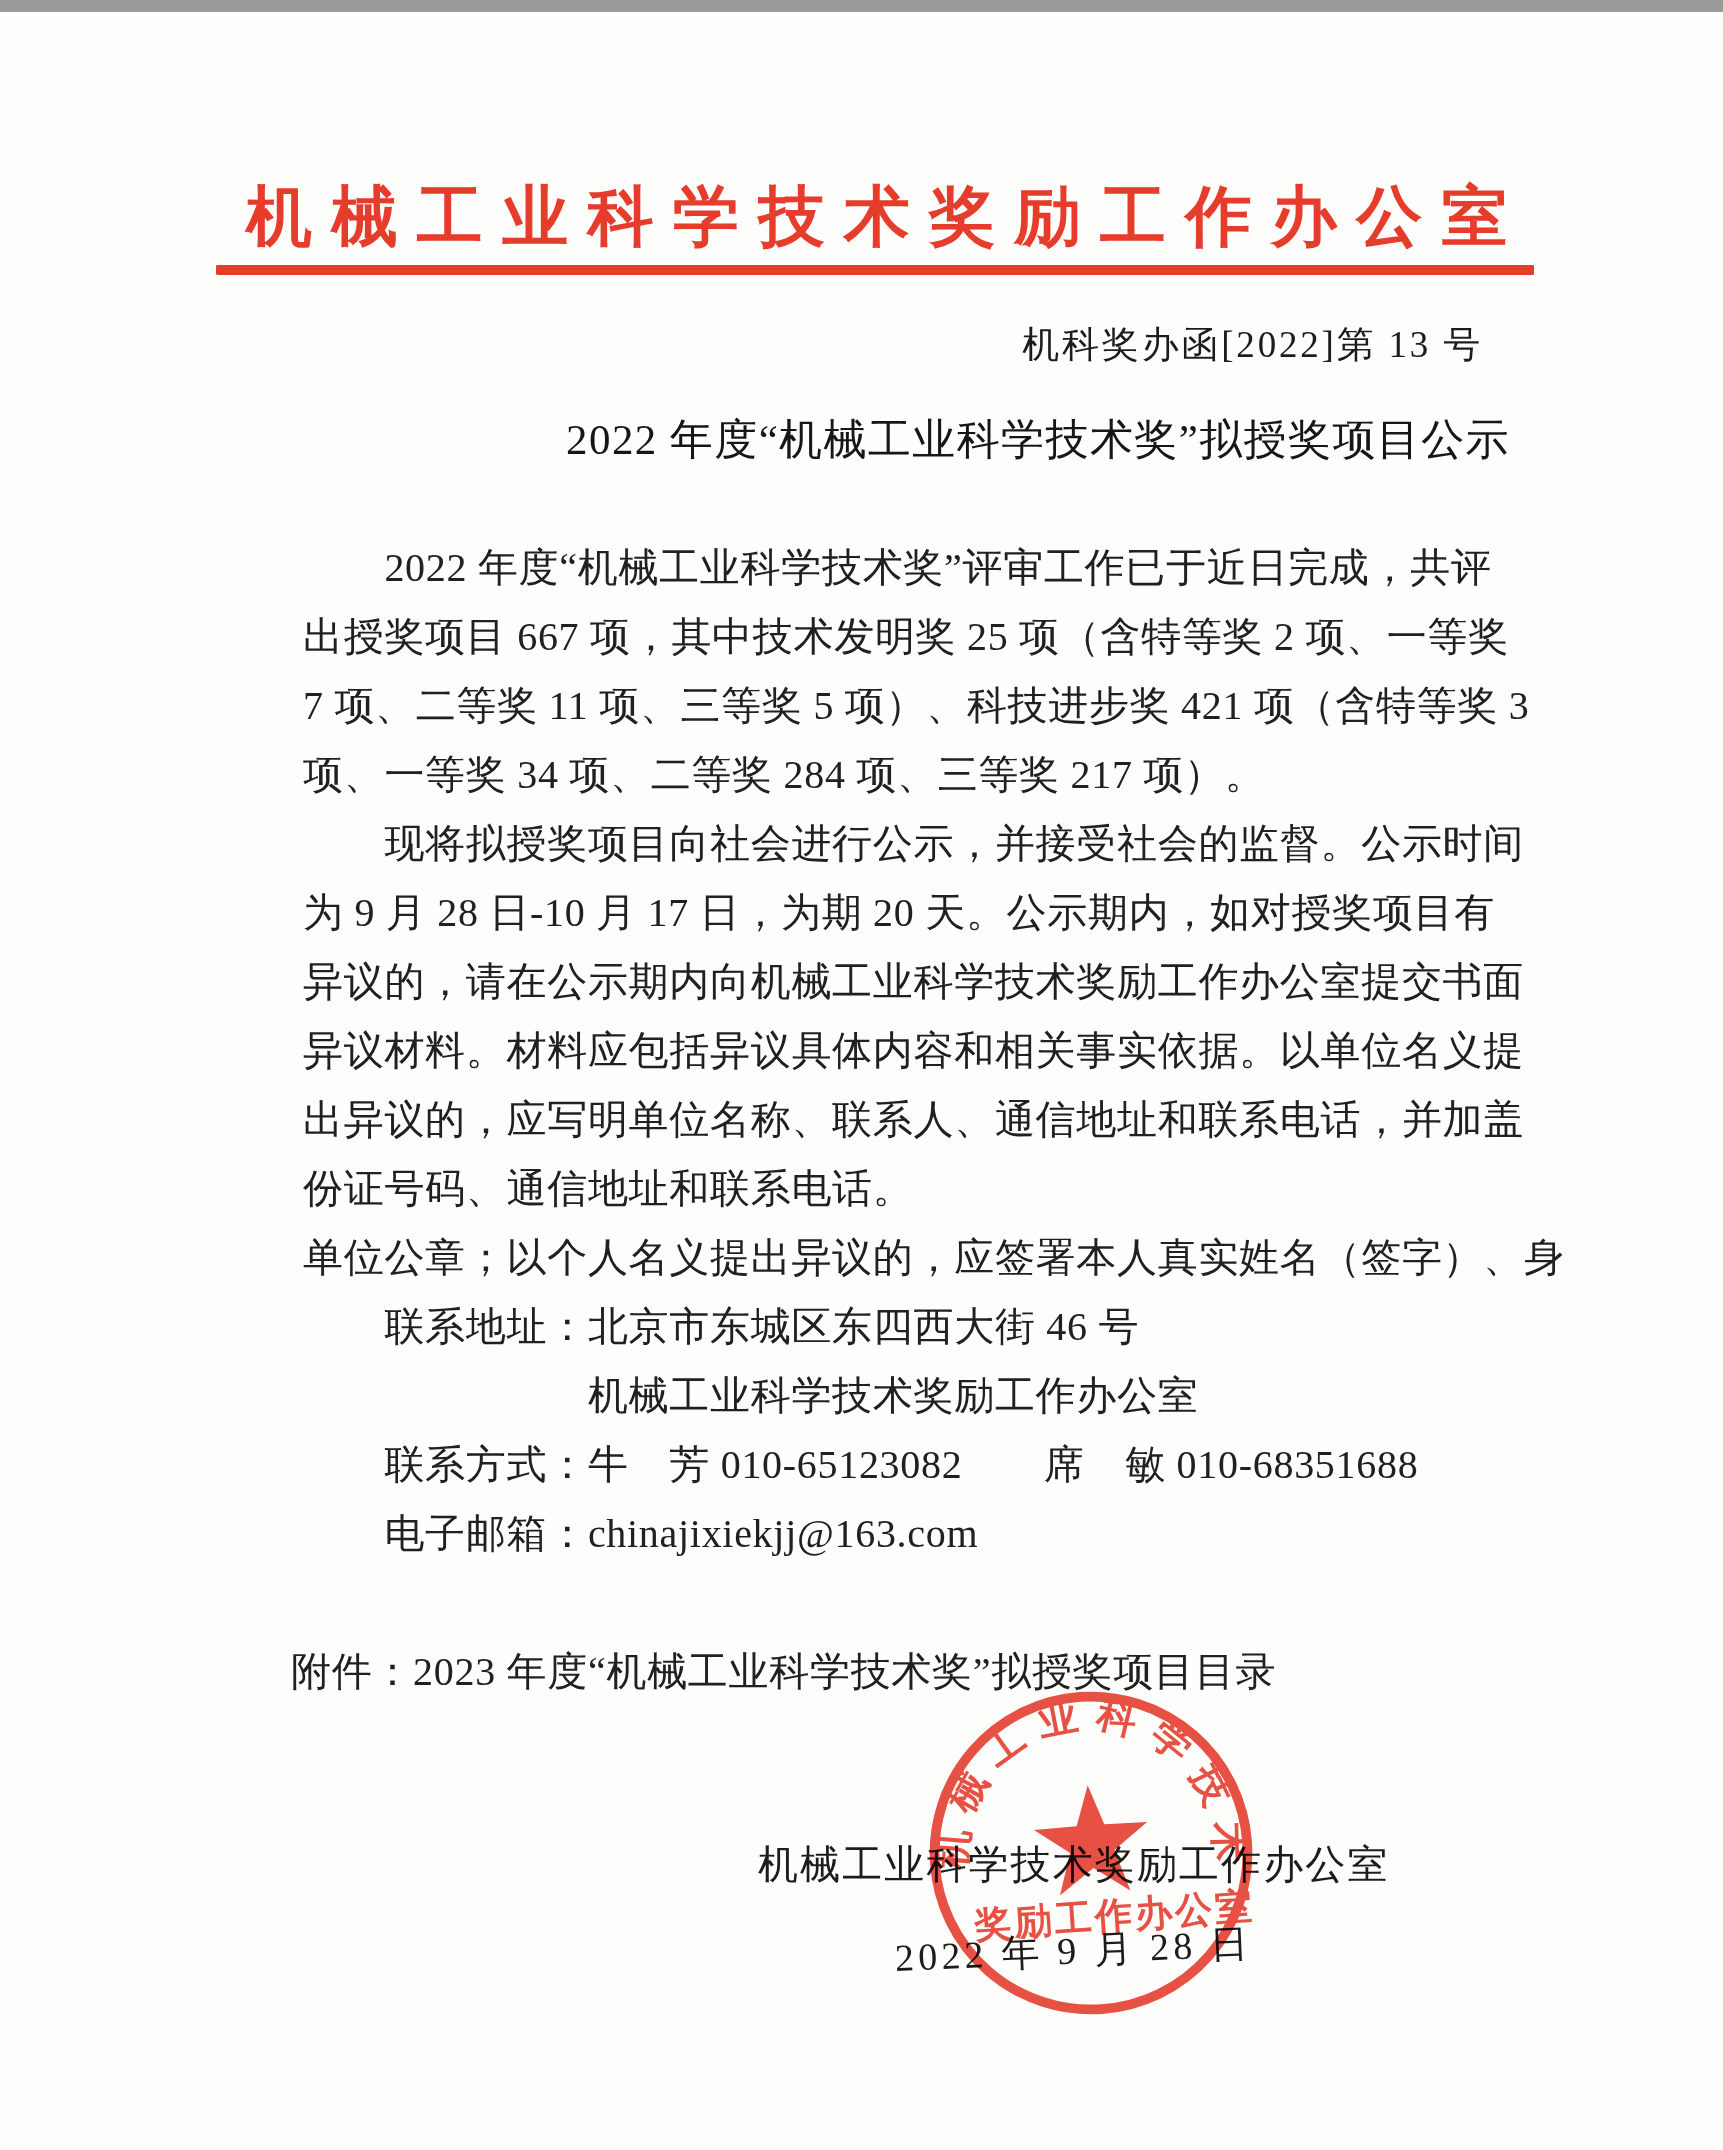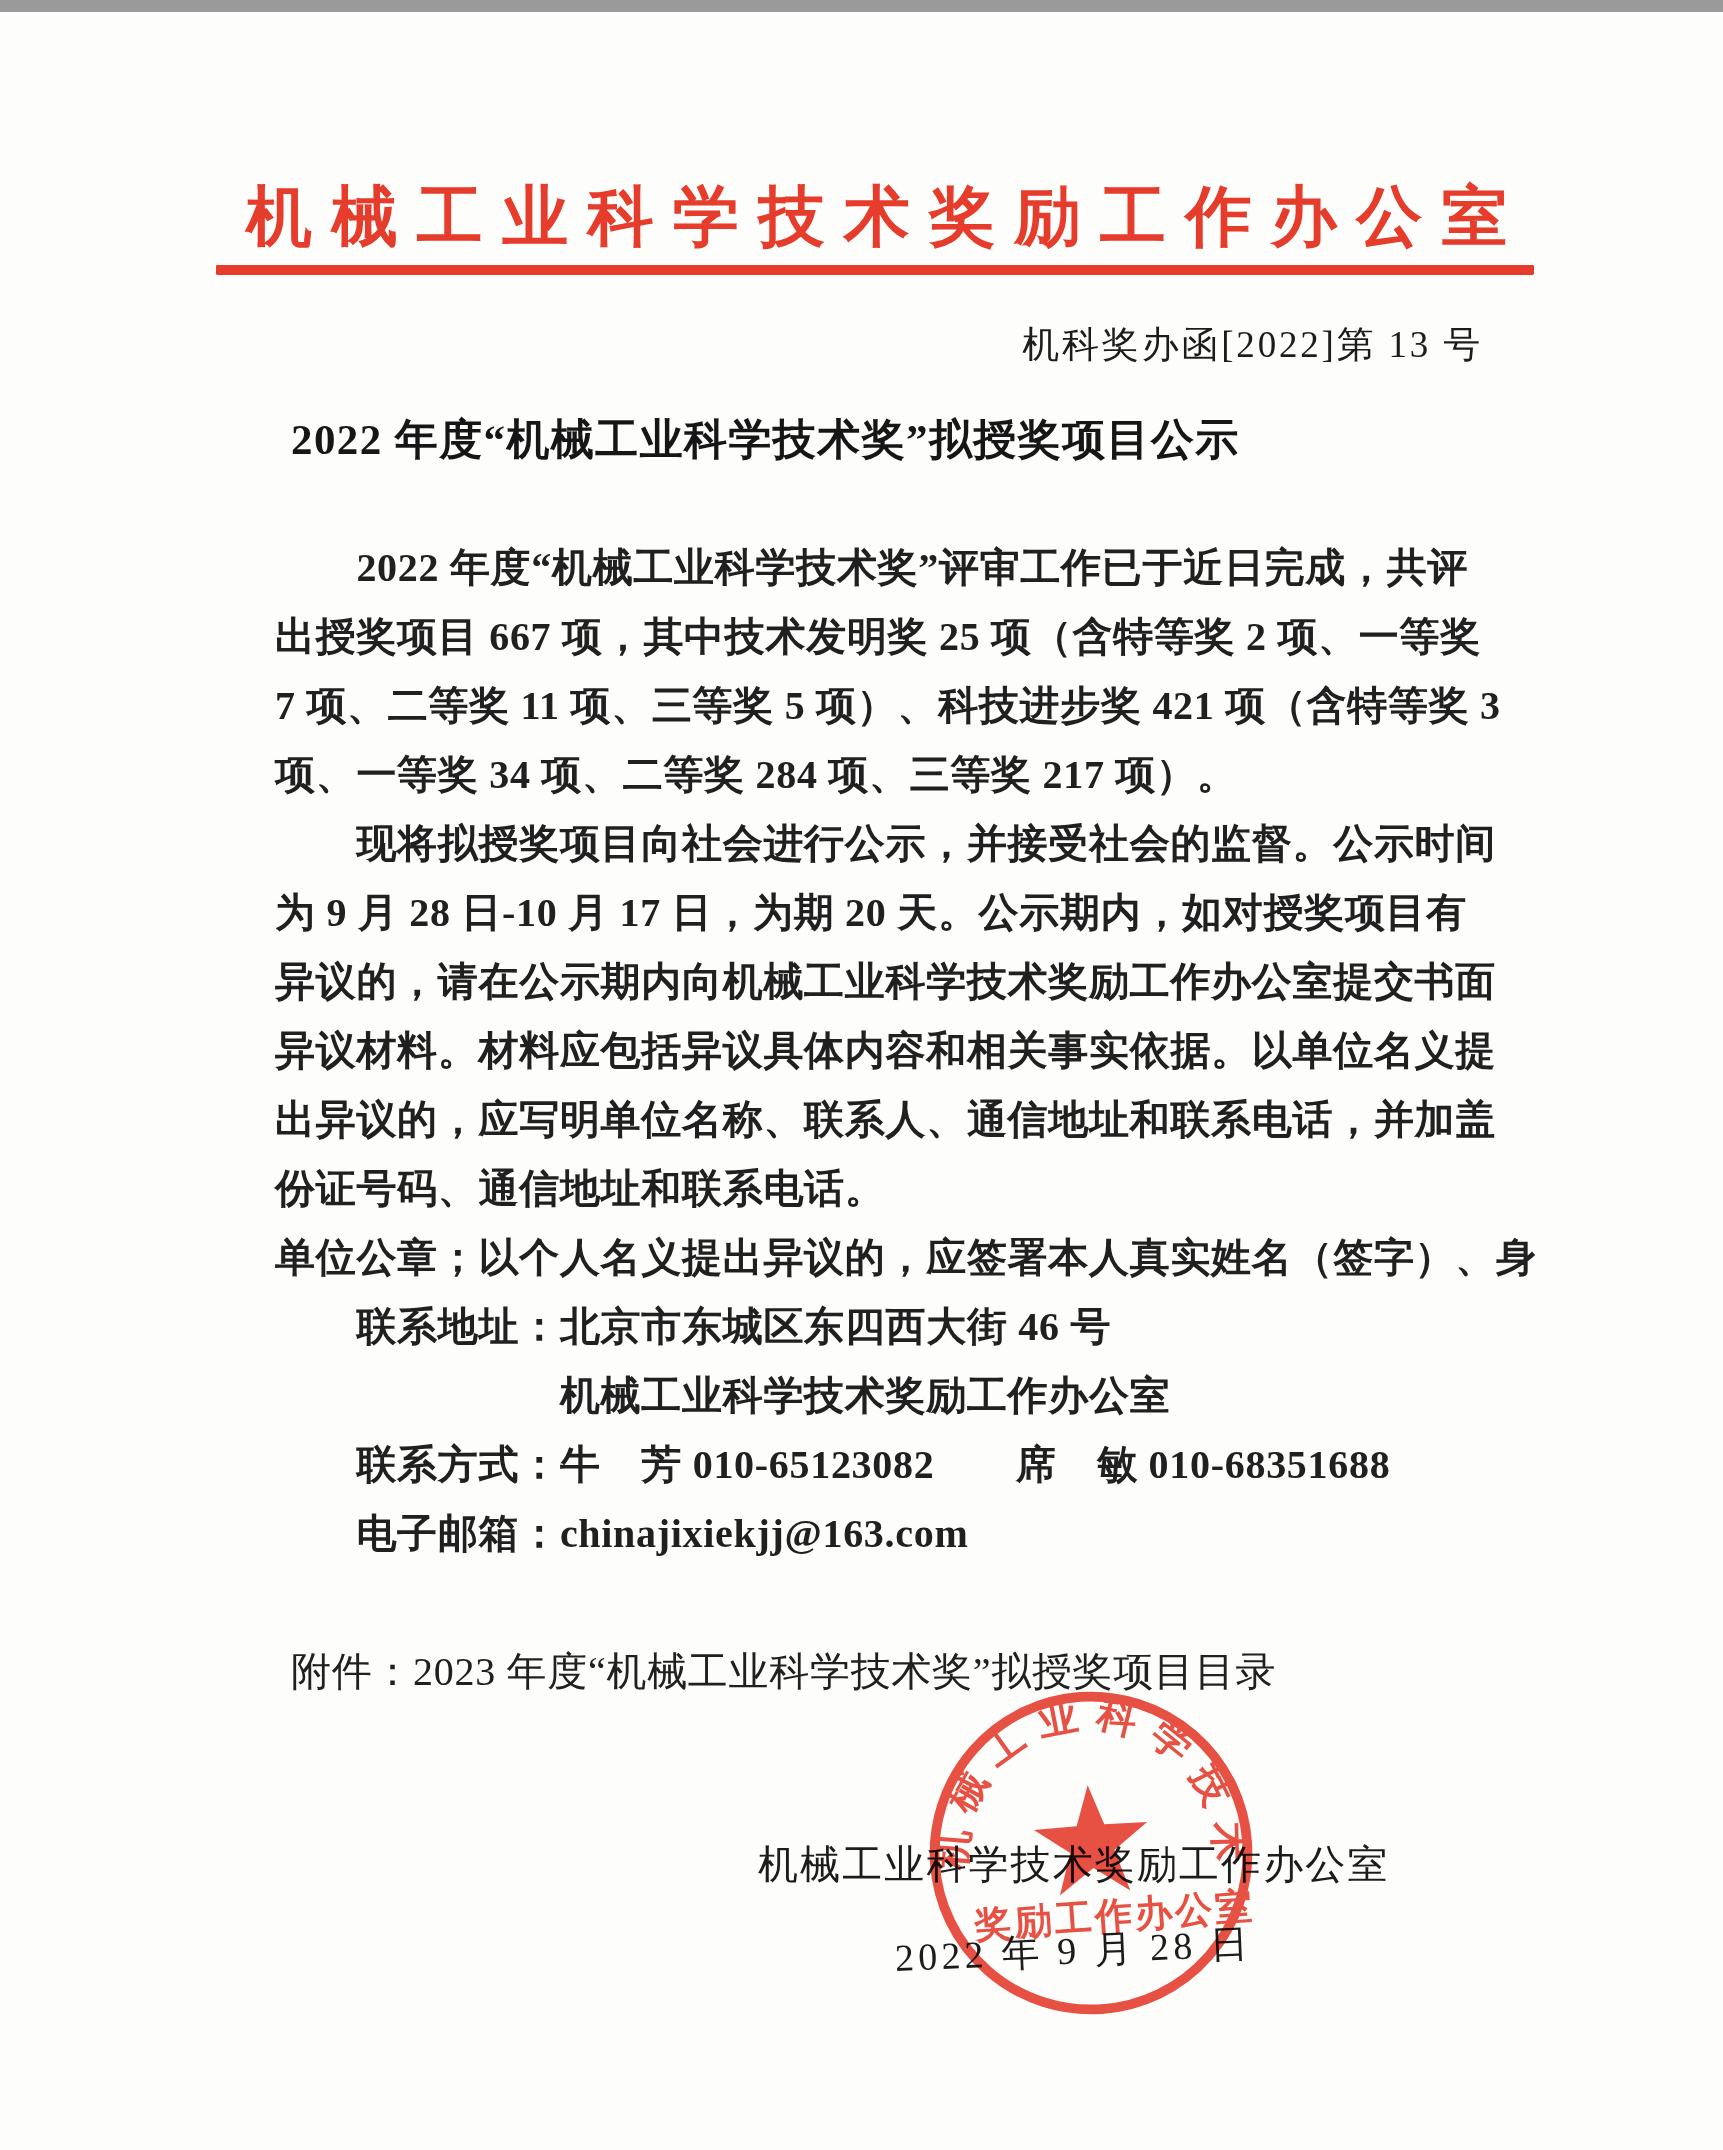--- a/index.html
+++ b/index.html
@@ -39,31 +39,31 @@
     font-size:37px;
     letter-spacing:2.8px;
     line-height:43px;
     color:#1c1c1c;
     white-space:nowrap;
   }
   
   .doc-title{
     position:absolute;
     left:291px;top:403px;width:1219px;
-    text-align:left;
-    font-size:43px;font-weight:bold;
+    text-align:right;
+    font-size:43px;font-weight:normal;
     letter-spacing:1.4px;
     line-height:50px;
     color:#161616;
     white-space:nowrap;
   }
   
   .body-block{
     position:absolute;
-    left:275px;top:521px;width:1239px;font-weight:bold;
+    left:303px;top:521px;width:1239px;
   }
   .body-line{
     height:69px;line-height:69px;
     font-size:40px;
     color:#202020;
     letter-spacing:0.7px;
     white-space:nowrap;
   }
   .attachment-line{
     position:absolute;

